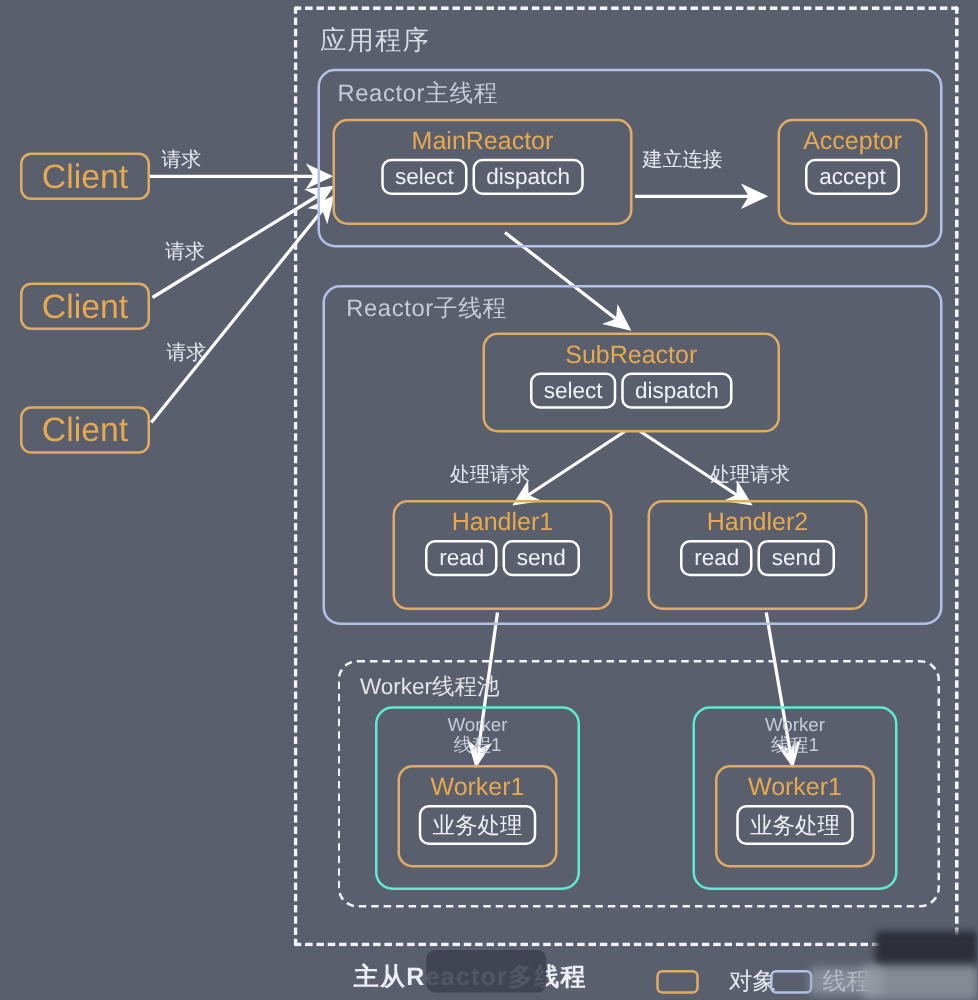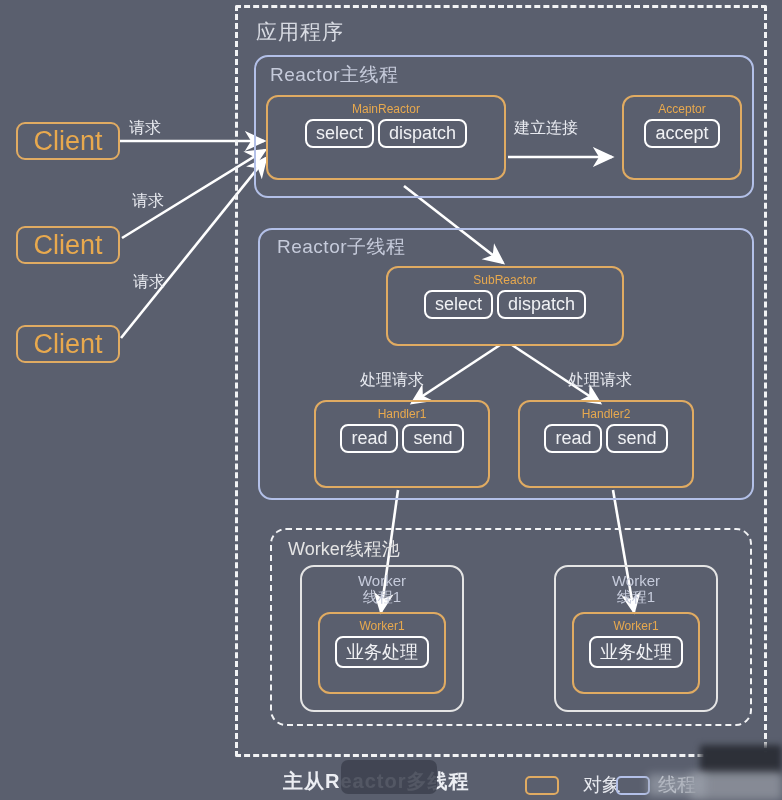--- a/index.html
+++ b/index.html
@@ -26,21 +26,21 @@
   .thread-box{
     border:2px solid #b3c0e8;border-radius:14px;background:transparent;
   }
   .thread-title{color:#c6cbdb;font-size:19px;letter-spacing:.5px;}
 
   
   .obj-box{
     border:2.5px solid #e0ab62;border-radius:12px;background:transparent;
     display:flex;flex-direction:column;align-items:center;
   }
-  .obj-title{color:#e8a94e;font-size:12px;line-height:1;margin-top:6px;}
+  .obj-title{color:#e8a94e;font-size:20px;line-height:1;margin-top:6px;}
 
   
   .pill{
     border:2.5px solid #ffffff;border-radius:8px;color:#f0f1f4;
     display:flex;align-items:center;justify-content:center;
     font-size:18px;padding:2px 9px;box-sizing:border-box;white-space:nowrap;
   }
   .pill-row{display:flex;gap:4px;margin-top:4px;}
 
   
@@ -55,21 +55,21 @@
   .edge-label.cn{font-size:16px;}
 
   
   .pool-box{
     left:270px;top:528px;width:482px;height:198px;
     border:2.5px dashed #f2f3f5;border-radius:16px;
   }
   .pool-title{left:288px;top:537px;color:#e5e5e5;font-size:18px;}
 
   .worker-thread{
-    border:2px solid #e5e5e5;border-radius:14px;
+    border:2px solid #5eead4;border-radius:14px;
   }
   .worker-thread-title{
     color:#c6cbdb;font-size:15px;text-align:center;line-height:1.05;
     position:absolute;width:100%;top:6px;left:0;
   }
 
   
   .footer-caption{
     left:283px;top:768px;color:#eceef3;font-size:20px;letter-spacing:1px;
     font-weight:600;

